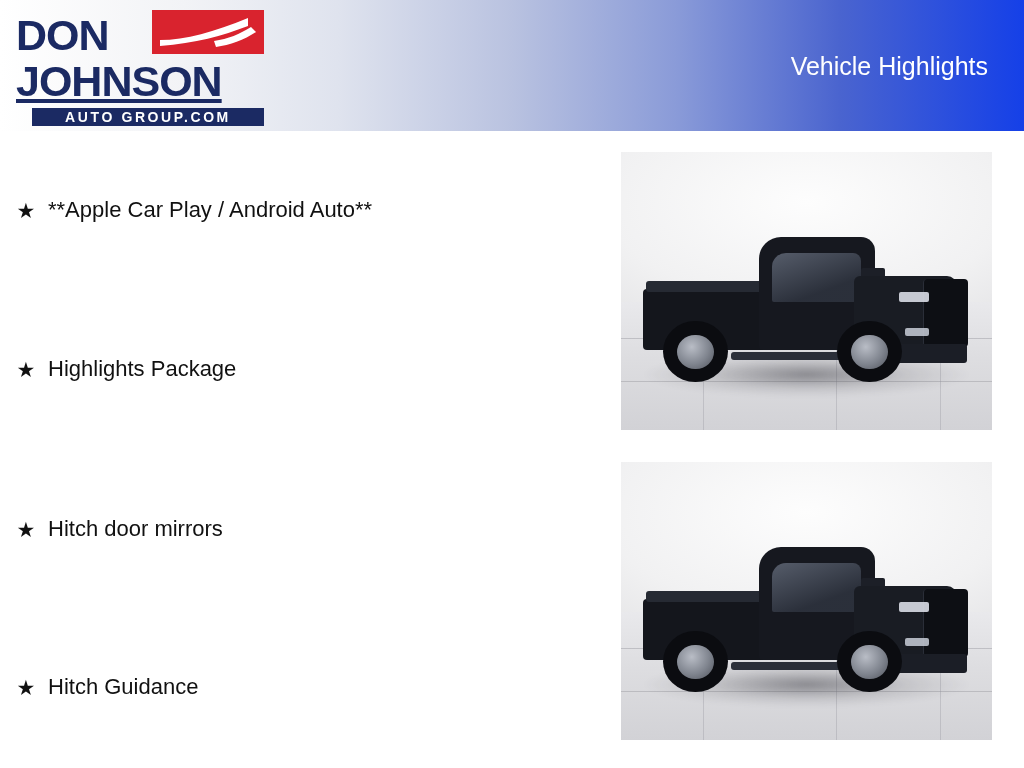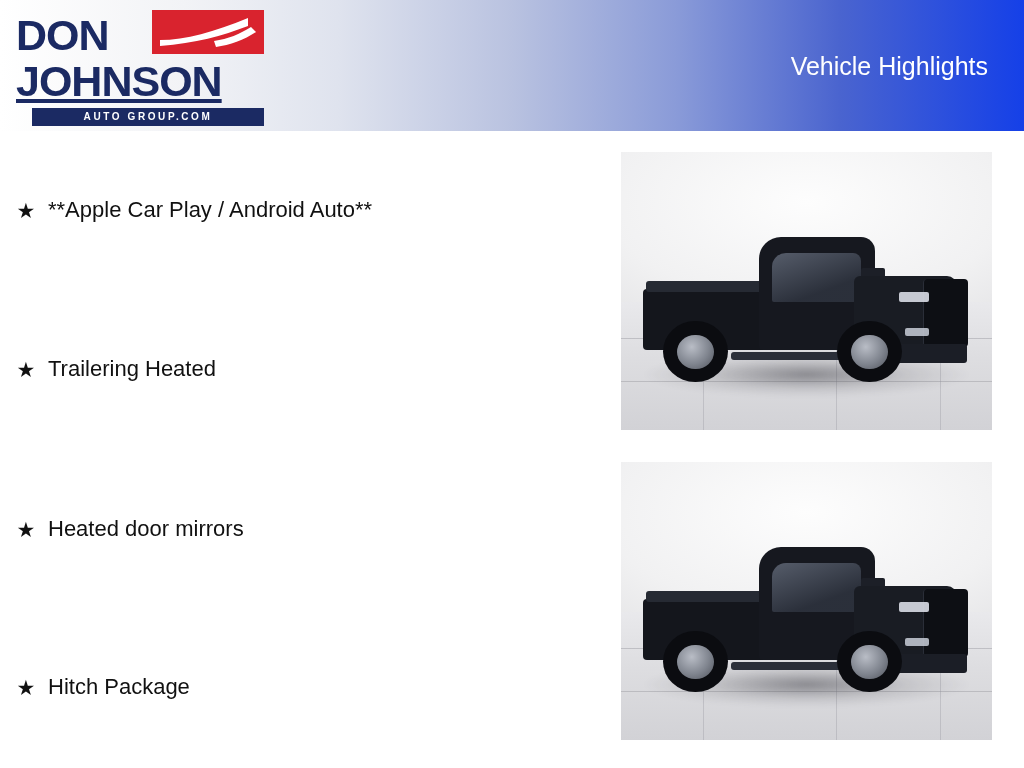--- a/index.html
+++ b/index.html
@@ -82,21 +82,21 @@
   .logo-sub {
     position: absolute;
     left: 16px;
     top: 100px;
     width: 232px;
     height: 18px;
     background: #1b2a63;
     color: #ffffff;
     font-family: "Liberation Sans", sans-serif;
     font-weight: bold;
-    font-size: 10px;
+    font-size: 14px;
     letter-spacing: 2.6px;
     text-align: center;
     line-height: 18px;
   }
   .header-title {
     position: absolute;
     right: 36px;
     top: 52px;
     color: #ffffff;
     font-size: 25px;
@@ -343,31 +343,31 @@
 
     <div class="features">
 
       <div class="feature-item" style="top: 66px;">
         <span class="star-icon">★</span>
         <span class="feature-label">**Apple Car Play / Android Auto**</span>
       </div>
 
       <div class="feature-item" style="top: 225px;">
         <span class="star-icon">★</span>
-        <span class="feature-label">Trailering Heated</span>
+        <span class="feature-label">Highlights Package</span>
       </div>
 
       <div class="feature-item" style="top: 385px;">
         <span class="star-icon">★</span>
-        <span class="feature-label">Heated door mirrors</span>
+        <span class="feature-label">Hitch door mirrors</span>
       </div>
 
       <div class="feature-item" style="top: 543px;">
         <span class="star-icon">★</span>
-        <span class="feature-label">Hitch Package</span>
+        <span class="feature-label">Hitch Guidance</span>
       </div>
 
     </div>
 
     <div class="photo photo-1">
       <div class="studio">
         <div class="studio-floor">
           <div class="floor-line" style="left:0; right:0; top:28%;"></div>
           <div class="floor-line" style="left:0; right:0; top:62%;"></div>
           <div class="floor-line v" style="left:22%; top:0;"></div>

